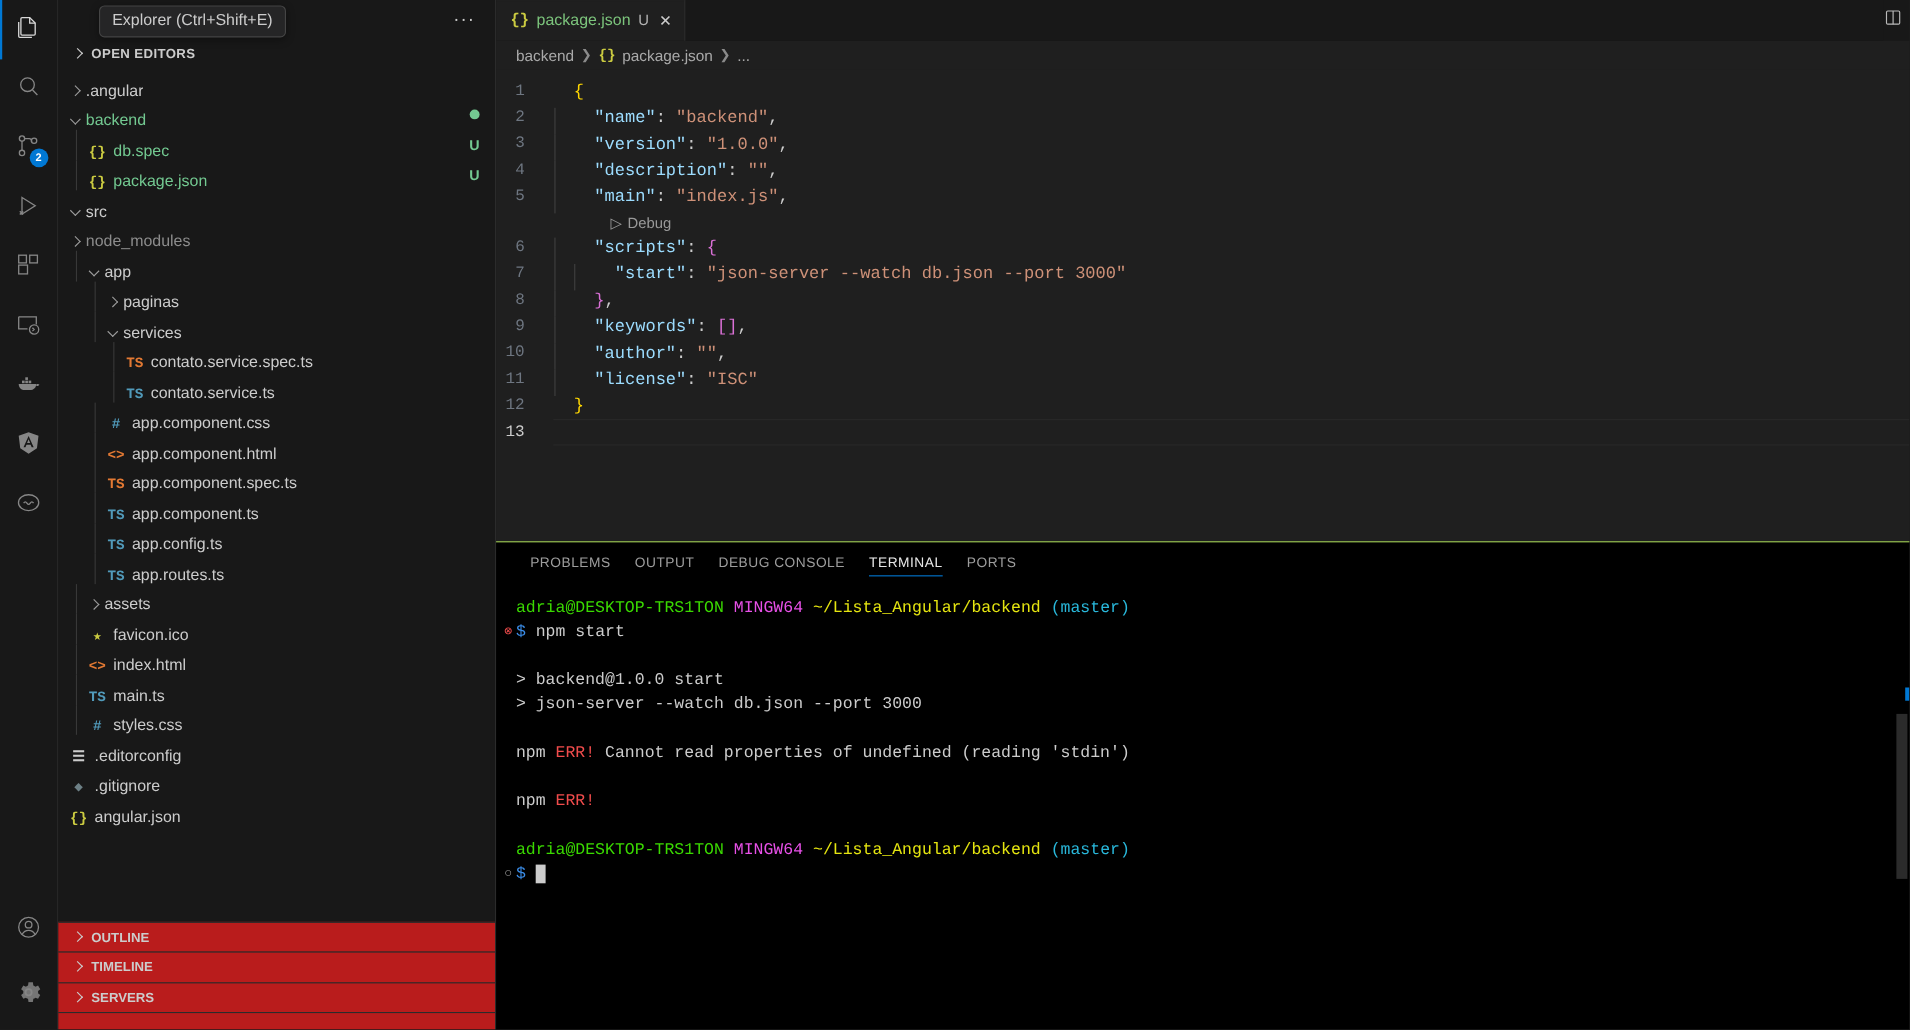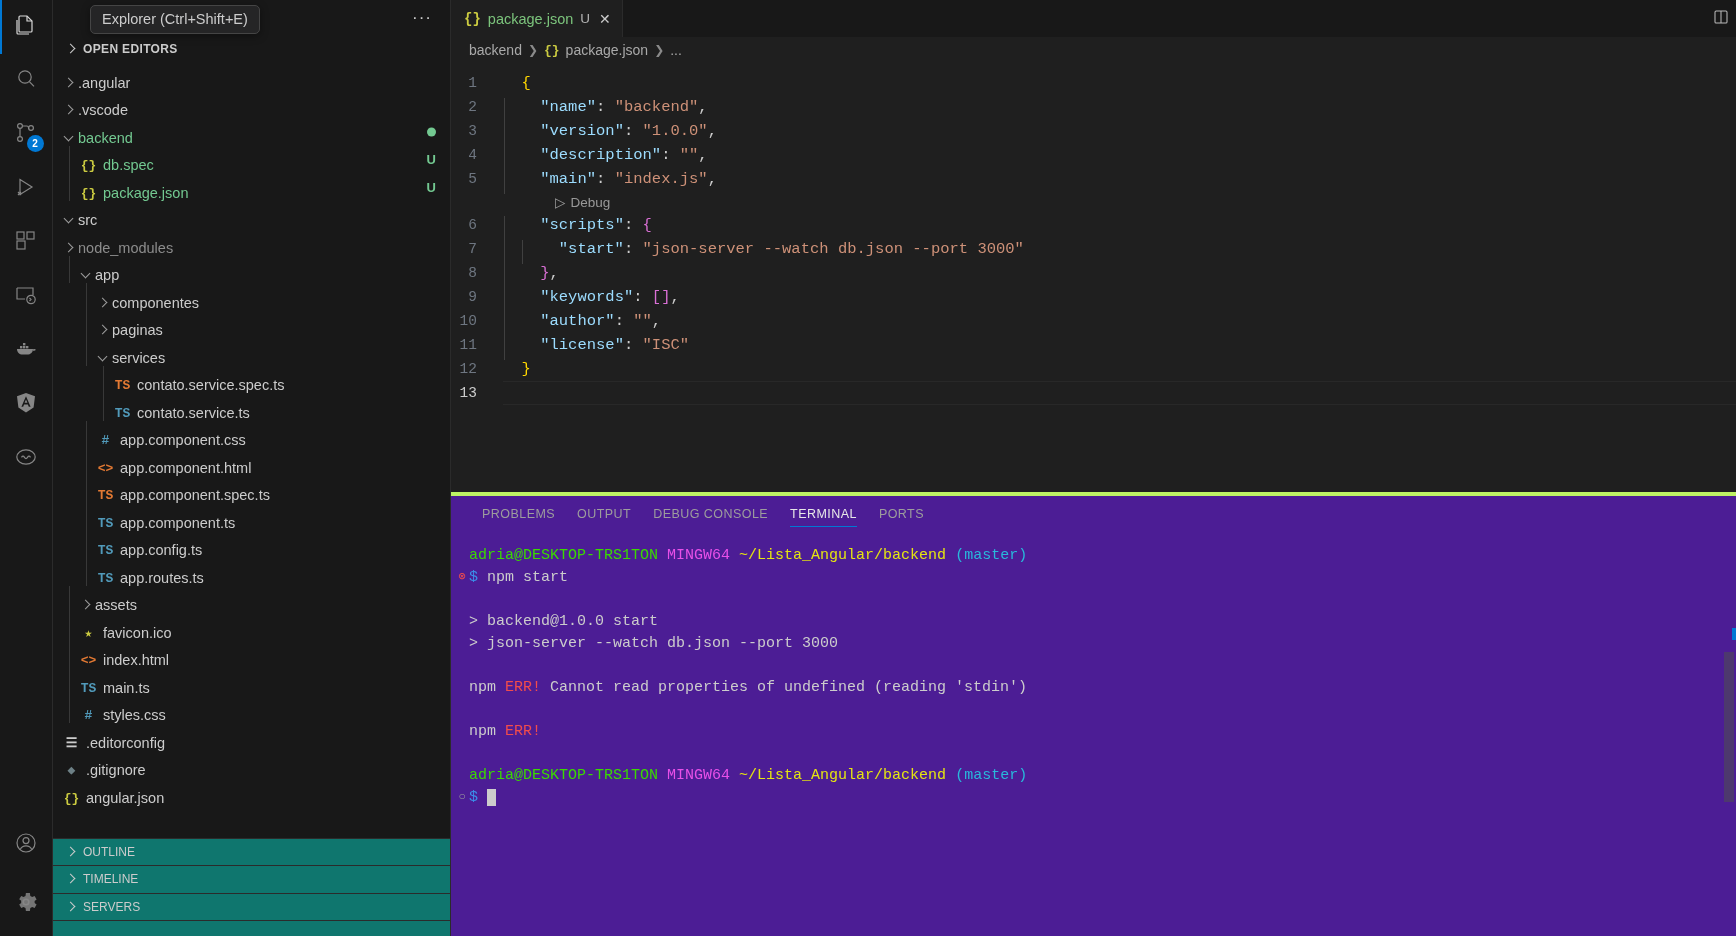--- a/index.html
+++ b/index.html
@@ -102,22 +102,22 @@
     width: 9px; height: 9px; border-radius: 50%;
   }
   .indent-guide {
     position: absolute; top: 0; bottom: 0; width: 1px; background: #383838;
   }
 
   .bottom-sections { flex: 0 0 auto; }
   .panel-section {
     height: 27.5px; display: flex; align-items: center;
     border-top: 1px solid #2b2b2b;
-    font-size: 12px; font-weight: 400; color: #cccccc;
-    padding-left: 10px; background: #0f766e;
+    font-size: 12px; font-weight: 700; color: #cccccc;
+    padding-left: 10px; background: #b91c1c;
   }
 
   
   .tooltip {
     position: absolute; left: 37px; top: 5px;
     background: #252526; color: #cccccc;
     border: 1px solid #454545; border-radius: 5px;
     font-size: 14.5px; padding: 5px 11px 6px;
     z-index: 50; box-shadow: 0 2px 8px rgba(0,0,0,.4);
     white-space: nowrap;
@@ -166,21 +166,21 @@
   .k { color:#9cdcfe; } .s { color:#ce9178; } .p { color:#cccccc; }
   .b1 { color:#ffd700; } .b2 { color:#da70d6; }
   .codelens {
     height: 22px; display:flex; align-items:center;
     font-family:"Liberation Sans", sans-serif; font-size:13.5px; color:#999999;
     padding-left: 104px; gap: 5px;
   }
   .active-line-border { position:absolute; left:52px; right:0; height:24px; border-top:1px solid #282828; border-bottom:1px solid #282828; }
 
   
-  .panel { flex: 1 1 auto; background: #4c1d95; display: flex; flex-direction: column; border-top: 4px solid #bef264;}
+  .panel { flex: 1 1 auto; background: #000000; display: flex; flex-direction: column; border-top: 1px solid #bef264;}
   .panel-tabs { height: 36px; display: flex; align-items: stretch; padding-left: 20px; gap: 0; }
   .ptab {
     display: flex; align-items: center; padding: 0 11px;
     font-size: 12.5px; letter-spacing: .45px; color: #9d9d9d;
     position: relative; text-transform: uppercase;
   }
   .ptab.active { color: #e7e7e7; }
   .ptab.active::after {
     content:""; position: absolute; left: 11px; right: 11px; bottom: 5px;
     height: 1.5px; background: #0078d4;
@@ -329,25 +329,20 @@
 
 
     <div class="tree" id="file-tree">
         <div class="row">
           <span style="display: inline-block; flex: 0 0 auto; width: 8px; height: 1px;"></span>
           <span class="rtwisty"></span>
           <span class="lbl">.angular</span>
         </div>
         <div class="row">
           <span style="display: inline-block; flex: 0 0 auto; width: 8px; height: 1px;"></span>
-          <span class="rtwisty"></span>
-          <span class="lbl">.vscode</span>
-        </div>
-        <div class="row">
-          <span style="display: inline-block; flex: 0 0 auto; width: 8px; height: 1px;"></span>
           <span class="rtwisty open"></span>
           <span class="lbl" style="color: rgb(115, 201, 145);">backend</span>
           <span class="dot-right" style="background: rgb(115, 201, 145);"></span>
         </div>
         <div class="row">
           <span style="display: inline-block; flex: 0 0 auto; width: 25px; height: 1px;"></span>
           <span class="fi" style="color: rgb(203, 203, 65);">{}</span>
           <span class="lbl" style="color: rgb(115, 201, 145);">db.spec</span>
           <span class="badge-right" style="color: rgb(115, 201, 145);">U</span>
           <span class="indent-guide" style="left: 16px;"></span>
@@ -367,26 +362,20 @@
         <div class="row">
           <span style="display: inline-block; flex: 0 0 auto; width: 8px; height: 1px;"></span>
           <span class="rtwisty"></span>
           <span class="lbl" style="color: rgb(140, 140, 140);">node_modules</span>
         </div>
         <div class="row">
           <span style="display: inline-block; flex: 0 0 auto; width: 25px; height: 1px;"></span>
           <span class="rtwisty open"></span>
           <span class="lbl">app</span>
           <span class="indent-guide" style="left: 16px;"></span>
-        </div>
-        <div class="row">
-          <span style="display: inline-block; flex: 0 0 auto; width: 42px; height: 1px;"></span>
-          <span class="rtwisty"></span>
-          <span class="lbl">componentes</span>
-          <span class="indent-guide" style="left: 33px;"></span>
         </div>
         <div class="row">
           <span style="display: inline-block; flex: 0 0 auto; width: 42px; height: 1px;"></span>
           <span class="rtwisty"></span>
           <span class="lbl">paginas</span>
           <span class="indent-guide" style="left: 33px;"></span>
         </div>
         <div class="row">
           <span style="display: inline-block; flex: 0 0 auto; width: 42px; height: 1px;"></span>
           <span class="rtwisty open"></span>

